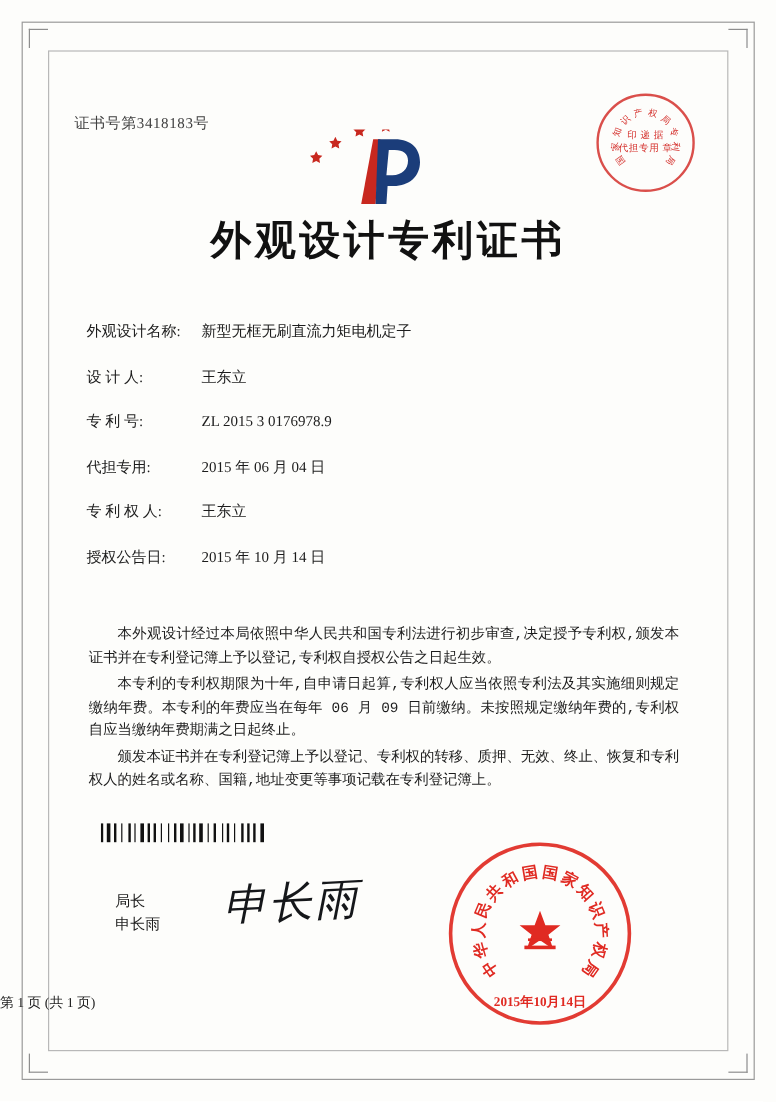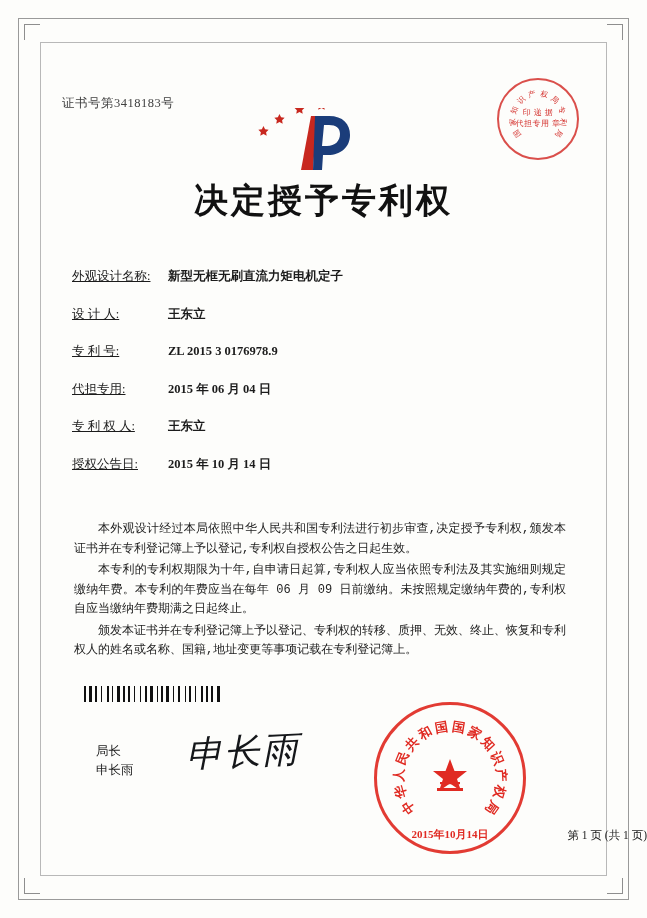--- a/index.html
+++ b/index.html
@@ -144,25 +144,23 @@
     color: #1c1c1c;
   }
   .field {
     margin-bottom: 21.5px;
     line-height: 16px;
     white-space: nowrap;
   }
   .field .lbl {
     display: inline-block;
     width: 96px;
-    text-decoration: underline;
   }
   .field .val {
     display: inline-block;
-    font-weight: bold;
   }
 
   .paragraphs {
     position: absolute;
     left: 74px;
     top: 520px;
     width: 492px;
     font-size: 12px;
     line-height: 19.5px;
     color: #1c1c1c;
@@ -249,24 +247,23 @@
     text-align: center;
     font-size: 11px;
     color: #e02a22;
     font-weight: bold;
   }
 
   .footer {
     position: absolute;
     left: 0; right: 0;
     top: 828px;
-    text-align: right;
+    text-align: left;
     font-size: 11.5px;
     color: #1c1c1c;
-    margin-left: 34px;
   }
 </style>
 </head>
 <body>
 
 <div class="page">
 
   <div class="frame-outer"></div>
   <div class="frame-inner"></div>
 
@@ -304,21 +301,21 @@
         <span style="transform: rotate(69.4444deg) translate(-50%, -30px) rotate(0deg);">专</span>
         <span style="transform: rotate(97.2222deg) translate(-50%, -30px) rotate(0deg);">利</span>
         <span style="transform: rotate(125deg) translate(-50%, -30px) rotate(0deg);">局</span>
       </div>
     <div class="stamp-top-text">
       <div>印 递 据</div>
       <div>代担专用 章</div>
     </div>
   </div>
 
-  <div class="title">决定授予专利权</div>
+  <div class="title">外观设计专利证书</div>
 
   <div class="fields">
     <div class="field">
       <span class="lbl">外观设计名称:</span><span class="val">新型无框无刷直流力矩电机定子</span>
     </div>
     <div class="field">
       <span class="lbl">设 计 人:</span><span class="val">王东立</span>
     </div>
     <div class="field">
       <span class="lbl">专 利 号:</span><span class="val">ZL 2015 3 0176978.9</span>

